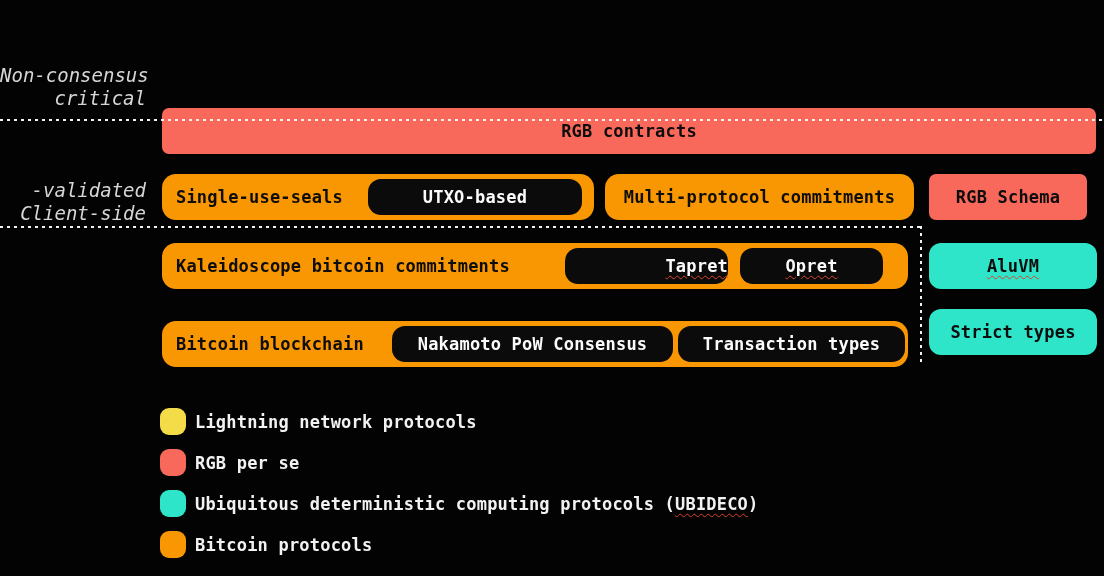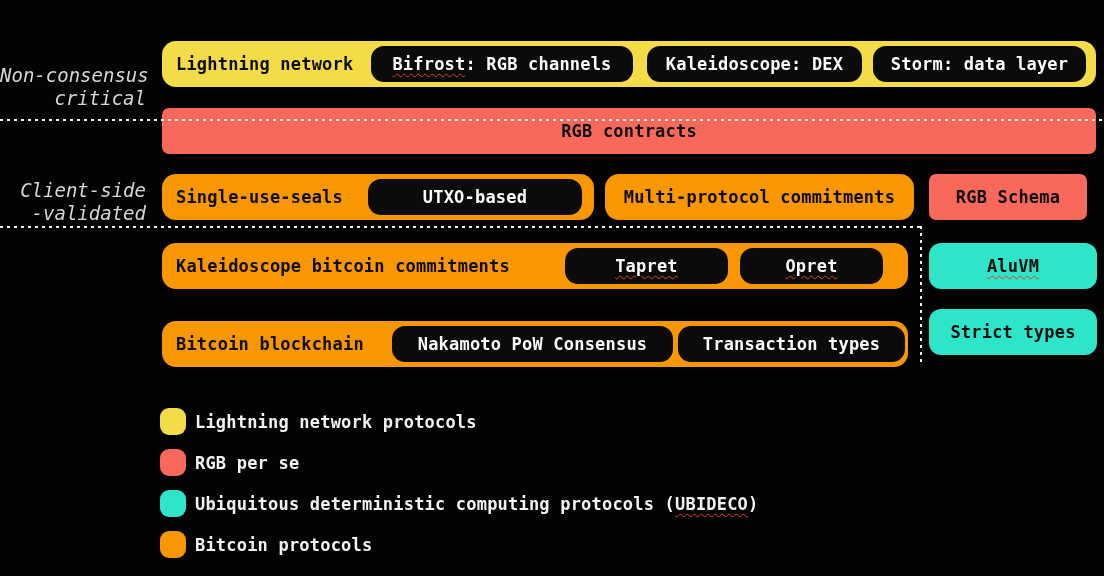--- a/index.html
+++ b/index.html
@@ -31,61 +31,49 @@
 </head>
 <body>
 
 <div id="stage">
 
   <div class="side-label" style="top:64px;">
     <div>Non-consensus</div>
     <div>critical</div>
   </div>
   <div class="side-label" style="top:179px;">
+    <div>-validated</div>
     <div>Client-side</div>
-    <div>-validated</div>
   </div>
 
   <div class="hdots" style="left:0;top:119px;width:1104px;"></div>
   <div class="hdots" style="left:0;top:226px;width:921px;"></div>
   <div class="vdots" style="left:920px;top:226px;height:139px;"></div>
 
-  <div class="bar yellow" style="left:162px;top:41px;width:934px;height:46px;">
-    <span class="lbl" style="margin-left:14px;">Lightning network</span>
-    <div class="pill" style="left:209px;top:5px;width:262px;height:36px;">
-      <span><span class="sq">Bifrost</span><span>: RGB channels</span></span>
-    </div>
-    <div class="pill" style="left:485px;top:5px;width:215px;height:36px;">
-      <span>Kaleidoscope: DEX</span>
-    </div>
-    <div class="pill" style="left:711px;top:5px;width:213px;height:36px;">
-      <span>Storm: data layer</span>
-    </div>
-  </div>
 
   <div class="bar salmon" style="left:162px;top:108px;width:934px;height:46px;justify-content:center;">
     <span class="lbl">RGB contracts</span>
   </div>
 
   <div class="bar orange" style="left:162px;top:174px;width:432px;height:46px;">
     <span class="lbl" style="margin-left:14px;">Single-use-seals</span>
     <div class="pill" style="left:206px;top:5px;width:214px;height:36px;">
       <span>UTXO-based</span>
     </div>
   </div>
   <div class="bar orange" style="left:605px;top:174px;width:309px;height:46px;justify-content:center;">
     <span class="lbl">Multi-protocol commitments</span>
   </div>
   <div class="side-pill salmon" style="left:929px;top:174px;width:158px;height:46px;">
     <span>RGB Schema</span>
   </div>
 
   <div class="bar orange" style="left:162px;top:243px;width:746px;height:46px;">
     <span class="lbl" style="margin-left:14px;">Kaleidoscope bitcoin commitments</span>
-    <div class="pill" style="left:403px;top:5px;width:163px;height:36px;">
+    <div class="pill" style="left:403px;top:5px;width:163px;height:36px;justify-content:flex-end;">
       <span class="sq">Tapret</span>
     </div>
     <div class="pill" style="left:578px;top:5px;width:143px;height:36px;">
       <span class="sq">Opret</span>
     </div>
   </div>
   <div class="side-pill teal" style="left:929px;top:243px;width:168px;height:46px;">
     <span class="sq">AluVM</span>
   </div>
 

